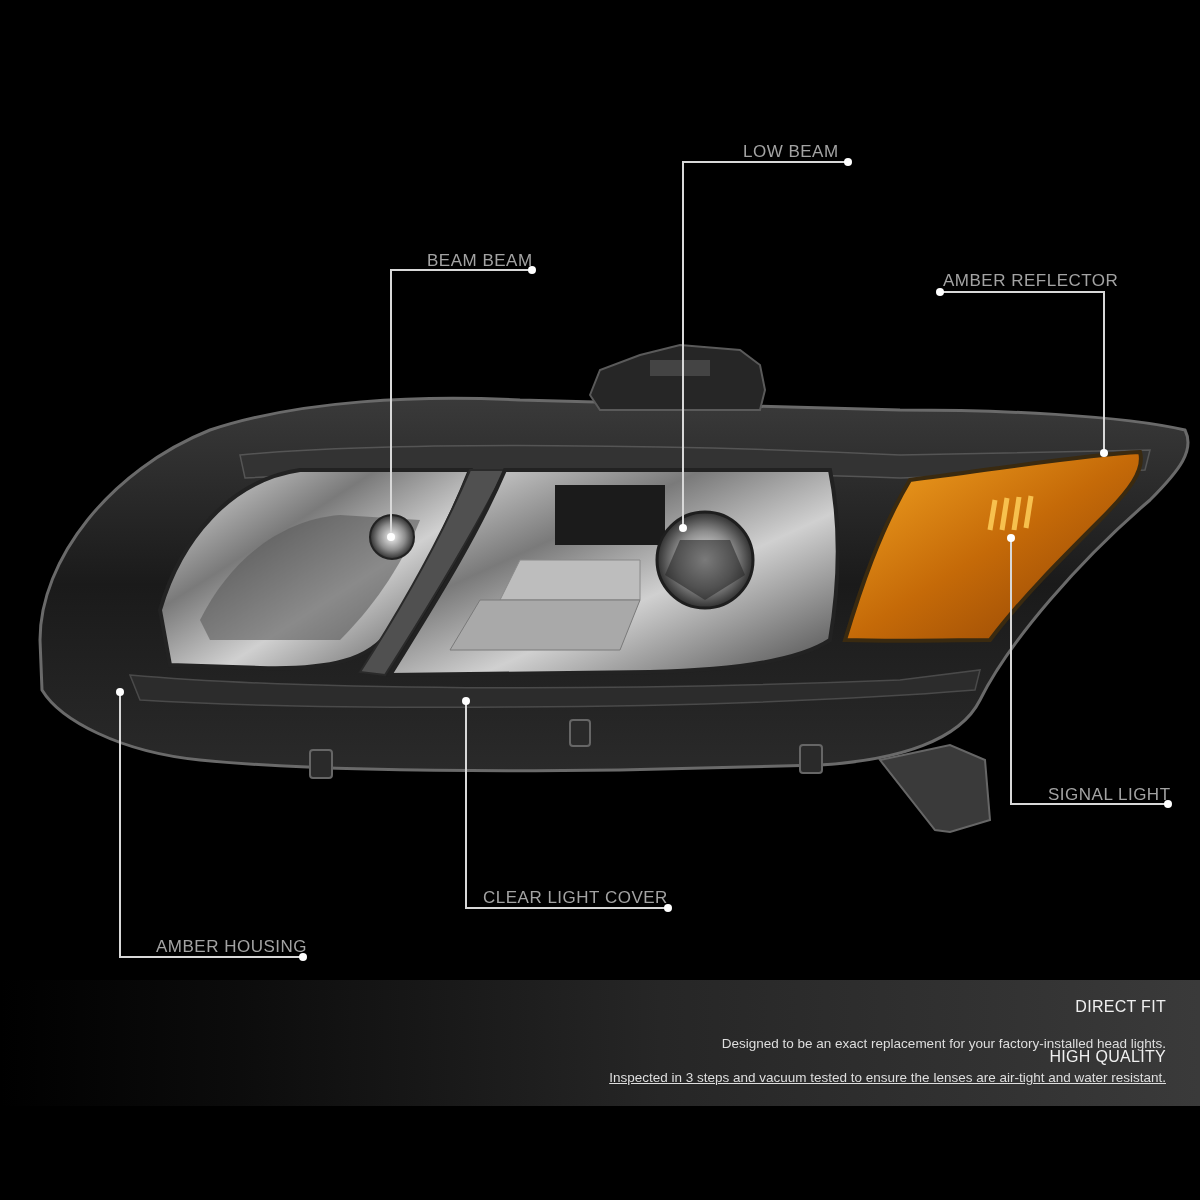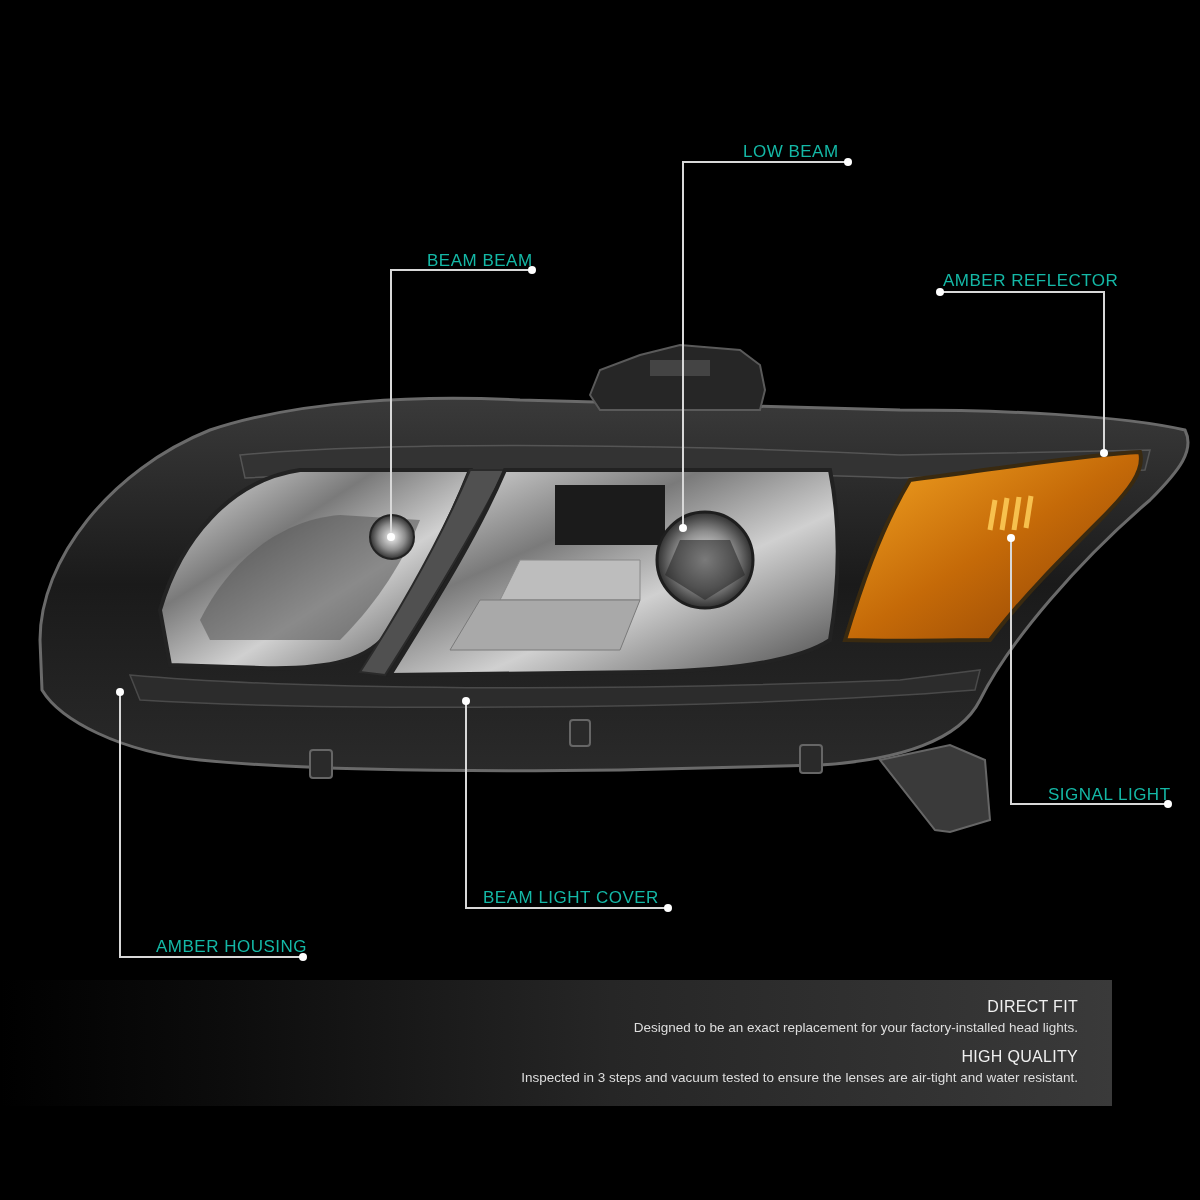--- a/index.html
+++ b/index.html
@@ -1,24 +1,24 @@
 <!DOCTYPE html>
 <html><head>
   <meta charset="utf-8">
   <style>
     html, body { margin: 0; padding: 0; background: #000; }
     body { width: 1200px; height: 1200px; position: relative; overflow: hidden; font-family: "Liberation Sans", sans-serif; color: #e6e6e6; }
     .stage { position: absolute; left: 0; top: 0; width: 1200px; height: 1200px; background: #000; }
     svg.art { position: absolute; left: 0; top: 0; width: 1200px; height: 1200px; }
     .callout-label {
-      position: absolute; font-size: 17px; letter-spacing: 0.5px; color: #14b8a6;
+      position: absolute; font-size: 17px; letter-spacing: 0.5px; color: #a3a3a3;
       white-space: nowrap; font-family: "Liberation Sans", sans-serif; line-height: 1;
     }
     .banner {
-      position: absolute; left: 0; top: 980px; width: 1112px; height: 126px;
+      position: absolute; left: 0; top: 980px; width: 1200px; height: 126px;
       background: linear-gradient(90deg, #000 0%, #0c0c0c 20%, #262626 55%, #333 85%, #3a3a3a 100%);
     }
     .feature { position: absolute; right: 34px; text-align: right; color: #f0f0f0; white-space: nowrap; }
     .feature-title { font-size: 16px; letter-spacing: 0.3px; }
     .feature-desc { font-size: 13.5px; color: #dedede; }
   </style>
 </head>
 <body>
 
 <div class="stage">
@@ -124,27 +124,27 @@
         <circle cx="668" cy="908" r="4"></circle>
       <circle cx="120" cy="692" r="4"></circle>
         <circle cx="303" cy="957" r="4"></circle>
     </g>
   </svg>
 
   <div class="callout-label" style="left:743px; top:143px;">LOW BEAM</div>
   <div class="callout-label" style="left:427px; top:252px;">BEAM BEAM</div>
   <div class="callout-label" style="left:943px; top:272px;">AMBER REFLECTOR</div>
   <div class="callout-label" style="left:1048px; top:786px;">SIGNAL LIGHT</div>
-  <div class="callout-label" style="left:483px; top:889px;">BEAM LIGHT COVER</div>
+  <div class="callout-label" style="left:483px; top:889px;">CLEAR LIGHT COVER</div>
   <div class="callout-label" style="left:156px; top:938px;">AMBER HOUSING</div>
 
   <div class="banner">
     <div class="feature" style="top:18px;">
       <div class="feature-title">DIRECT FIT</div>
-      <div class="feature-desc" style="margin-top:4px;">Designed to be an exact replacement for your factory-installed head lights.</div>
+      <div class="feature-desc" style="margin-top:20px;">Designed to be an exact replacement for your factory-installed head lights.</div>
     </div>
     <div class="feature" style="top:68px;">
       <div class="feature-title">HIGH QUALITY</div>
-      <div class="feature-desc" style="margin-top:4px;">Inspected in 3 steps and vacuum tested to ensure the lenses are air-tight and water resistant.</div>
+      <div class="feature-desc" style="margin-top:4px;text-decoration:underline;">Inspected in 3 steps and vacuum tested to ensure the lenses are air-tight and water resistant.</div>
     </div>
   </div>
 
 </div>
 
 </body></html>

